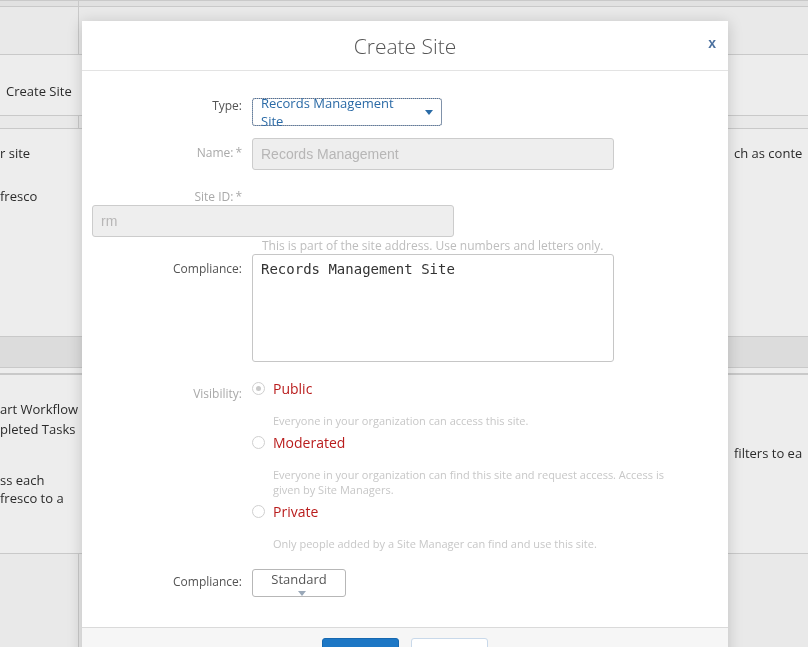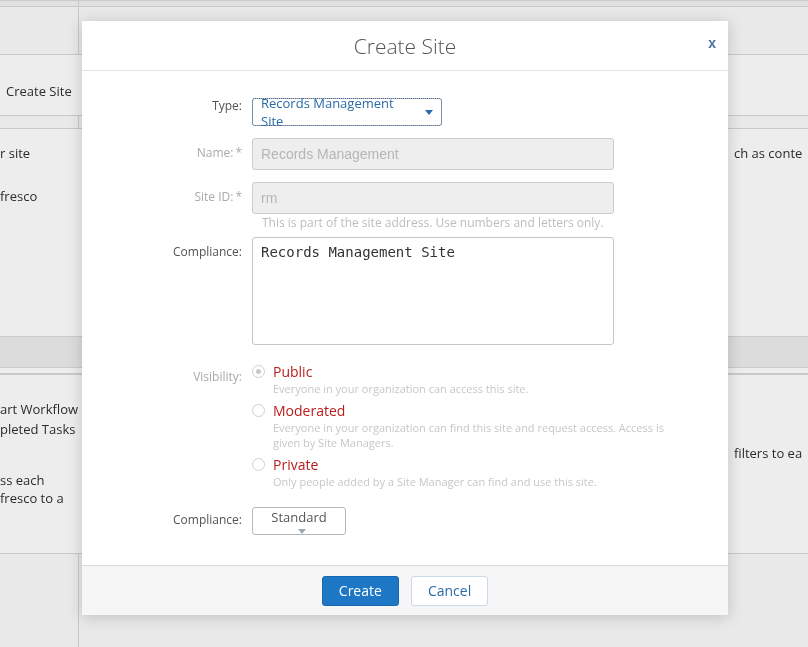--- a/index.html
+++ b/index.html
@@ -135,21 +135,21 @@
       padding: 6px 8px;
       font-size: 14px;
       color: #333;
       resize: none;
     }
     .hint {
       padding: 4px 0 0 170px;
       font-size: 12px;
       color: #bdbdbd;
       margin-top: -8px;
-      margin-bottom: 6px;
+      margin-bottom: 0;
     }
     .vis-options .opt {
       display: flex;
       align-items: flex-start;
       margin-bottom: 4px;
     }
     .vis-options .radio {
       width: 13px; height: 13px;
       border: 1px solid #cfcfcf;
       border-radius: 50%;
@@ -168,21 +168,21 @@
     }
     .vis-options .opt-body .opt-label {
       font-size: 14px;
       color: #b91c1c;
     }
     .vis-options .opt-body .opt-desc {
       font-size: 11px;
       color: #c7c7c7;
       max-width: 420px;
       line-height: 1.35;
-      margin-top: 1px;
+      margin-top: 16px;
     }
     .dialog-footer {
       height: 50px;
       border-top: 1px solid #dadada;
       background: #f6f6f6;
       display: flex;
       align-items: center;
       justify-content: center;
       gap: 12px;
     }
@@ -250,21 +250,21 @@
 
     <div class="form-row">
       <div class="form-label disabled-label">
         <span>Name:</span><span class="req">*</span>
       </div>
       <div class="form-control">
         <input class="text-input" type="text" disabled="" placeholder="Records Management" style="">
       </div>
     </div>
 
-    <div class="form-row" style="margin-bottom:4px;">
+    <div class="form-row" style="margin-bottom:4px;flex-direction:column;">
       <div class="form-label disabled-label">
         <span>Site ID:</span><span class="req">*</span>
       </div>
       <div class="form-control">
         <input class="text-input" type="text" disabled="" placeholder="rm" style="">
       </div>
     </div>
     <div class="hint">This is part of the site address. Use numbers and letters only.</div>
 
     <div class="form-row">

